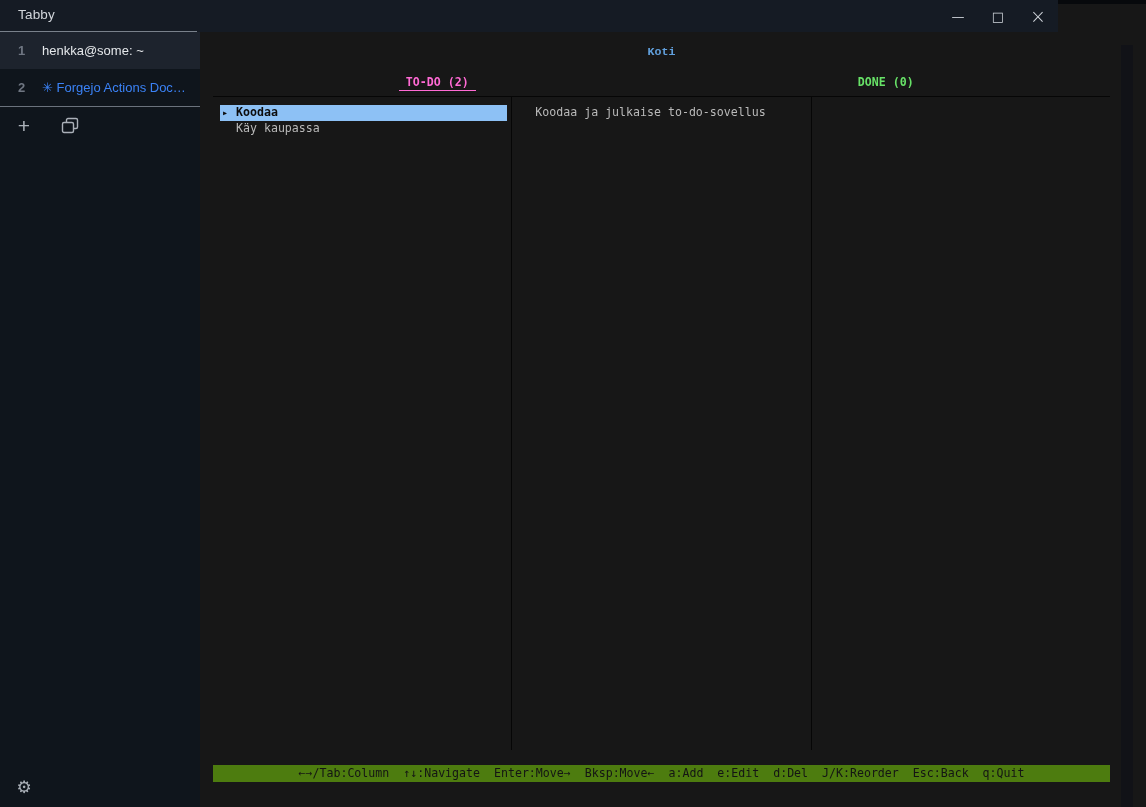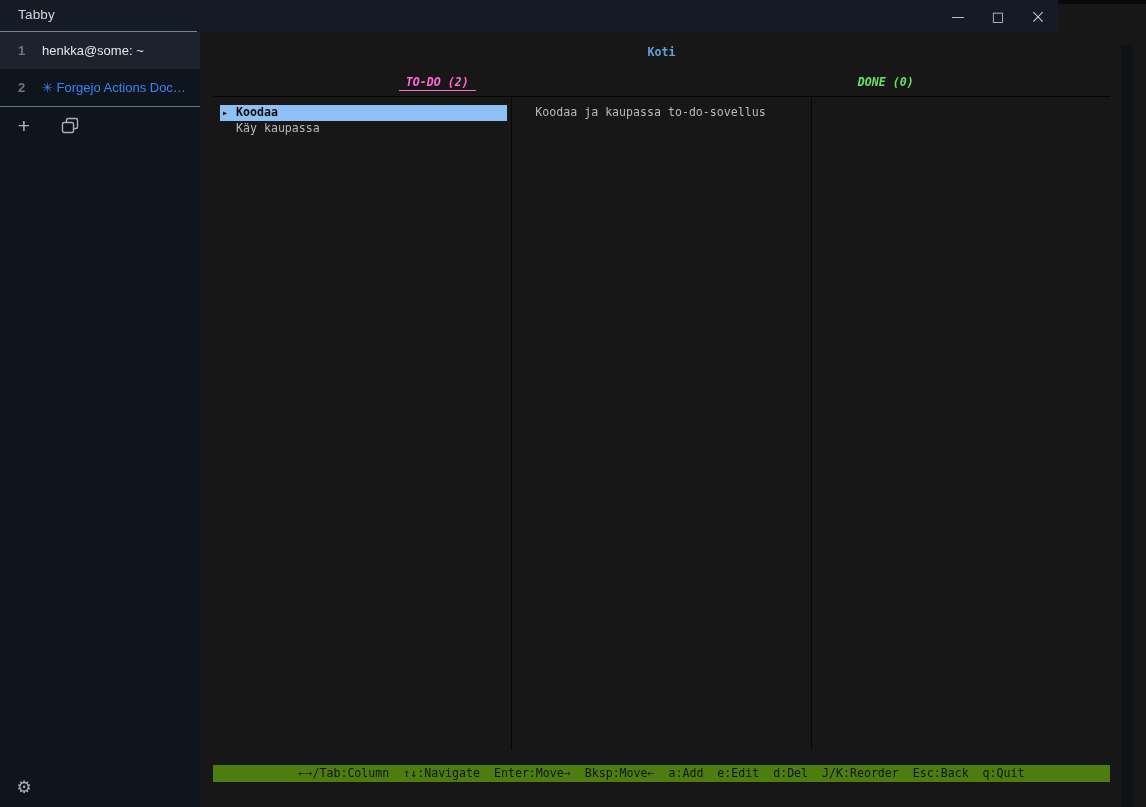--- a/index.html
+++ b/index.html
@@ -60,21 +60,21 @@
     font-family:"DejaVu Sans Mono",monospace;font-size:11.6px;
   }
   .scroll-gutter{position:absolute;right:13px;top:13px;width:12px;height:762px;background:#111217;}
   .board-title{
     position:absolute;left:13px;top:13px;width:897px;height:16px;
     text-align:center;font-weight:bold;
   }
   .board-headers{
     position:absolute;left:13px;top:43px;width:897px;height:17px;display:flex;
   }
-  .hcell{flex:1;display:flex;align-items:flex-start;justify-content:center;font-weight:bold;font-style:italic;}
+  .hcell{flex:1;display:flex;align-items:flex-start;justify-content:center;font-weight:bold;}
   .hcell .underlined{border-bottom:1px solid currentColor;padding:0 7px 1px 7px;}
   .board-cols{
     position:absolute;left:13px;top:64px;width:897px;height:654px;
     border-top:1px solid #060606;display:flex;box-sizing:border-box;
   }
   .kcol{flex:1;padding-top:8px;box-sizing:border-box;}
   .kcol.sep{border-right:1px solid #060606;}
   .kitem{
     position:relative;height:15.5px;line-height:15.5px;color:#b9b9b9;
     padding-left:23px;white-space:nowrap;overflow:hidden;cursor:default;
@@ -137,21 +137,21 @@
     </button>
   </div>
   <button class="sb-btn gear-btn">
     <span>⚙</span>
   </button>
 </div>
 
 <div class="terminal">
   <div class="scroll-gutter"></div>
 
-  <div class="board-title" style="color: rgb(97, 160, 221);">Koti</div>
+  <div class="board-title" style="color: rgb(97, 160, 221); font-family: Liberation Mono, monospace;">Koti</div>
 
   <div class="board-headers">
     <div class="hcell">
       <span class="underlined" style="color: rgb(255, 106, 212);">TO-DO (2)</span>
     </div>
     <div class="hcell">
       <span style="color: rgb(103, 225, 103);">DONE (0)</span>
     </div>
   </div>
 
@@ -160,20 +160,20 @@
       <div class="kitem selected" style="background: rgb(141, 193, 245);">
         <span class="marker">▸</span>
         <span>Koodaa</span>
       </div>
       <div class="kitem">
         <span>Käy kaupassa</span>
       </div>
     </div>
     <div class="kcol sep">
       <div class="kitem">
-        <span>Koodaa ja kaupassa to-do-sovellus</span>
+        <span>Koodaa ja julkaise to-do-sovellus</span>
       </div>
     </div>
     <div class="kcol"></div>
   </div>
 
   <div class="statusbar">←→/Tab:Column  ↑↓:Navigate  Enter:Move→  Bksp:Move←  a:Add  e:Edit  d:Del  J/K:Reorder  Esc:Back  q:Quit</div>
 </div>
 
 </body></html>

